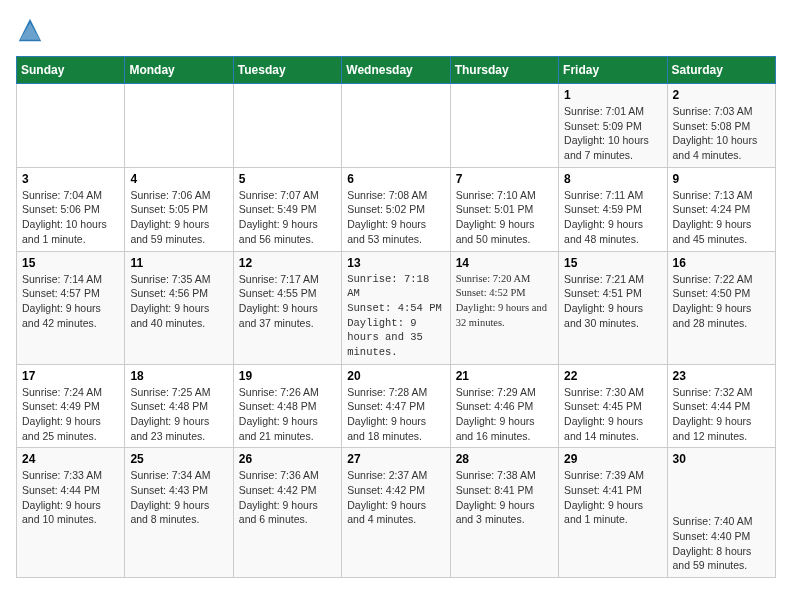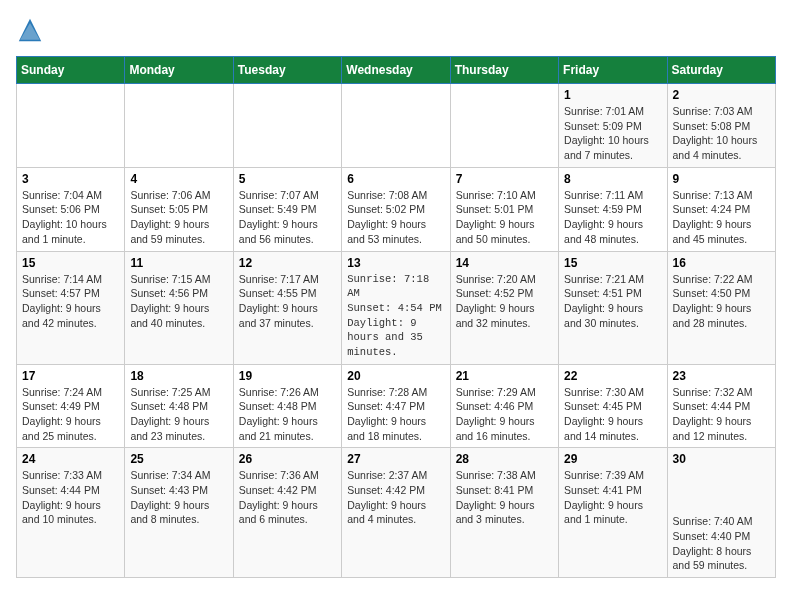--- a/index.html
+++ b/index.html
@@ -182,39 +182,39 @@
       </tr>
       <tr>
         <td>
           <span class="day-num">15</span>
           <div class="day-info" style="white-space: pre-line;">Sunrise: 7:14 AM
 Sunset: 4:57 PM
 Daylight: 9 hours and 42 minutes.</div>
         </td>
         <td>
           <span class="day-num">11</span>
-          <div class="day-info" style="white-space: pre-line;">Sunrise: 7:15 AM
+          <div class="day-info" style="white-space: pre-line;">Sunrise: 7:35 AM
 Sunset: 4:56 PM
 Daylight: 9 hours and 40 minutes.</div>
         </td>
         <td>
           <span class="day-num">12</span>
           <div class="day-info" style="white-space: pre-line;">Sunrise: 7:17 AM
 Sunset: 4:55 PM
 Daylight: 9 hours and 37 minutes.</div>
         </td>
         <td>
           <span class="day-num">13</span>
           <div class="day-info" style="white-space: pre-line; font-family: Liberation Mono, monospace;">Sunrise: 7:18 AM
 Sunset: 4:54 PM
 Daylight: 9 hours and 35 minutes.</div>
         </td>
         <td>
           <span class="day-num">14</span>
-          <div class="day-info" style="white-space: pre-line;">Sunrise: 7:20 AM
+          <div class="day-info" style="white-space: pre-line; font-family: Liberation Serif, serif;">Sunrise: 7:20 AM
 Sunset: 4:52 PM
 Daylight: 9 hours and 32 minutes.</div>
         </td>
         <td>
           <span class="day-num">15</span>
           <div class="day-info" style="white-space: pre-line;">Sunrise: 7:21 AM
 Sunset: 4:51 PM
 Daylight: 9 hours and 30 minutes.</div>
         </td>
         <td>

